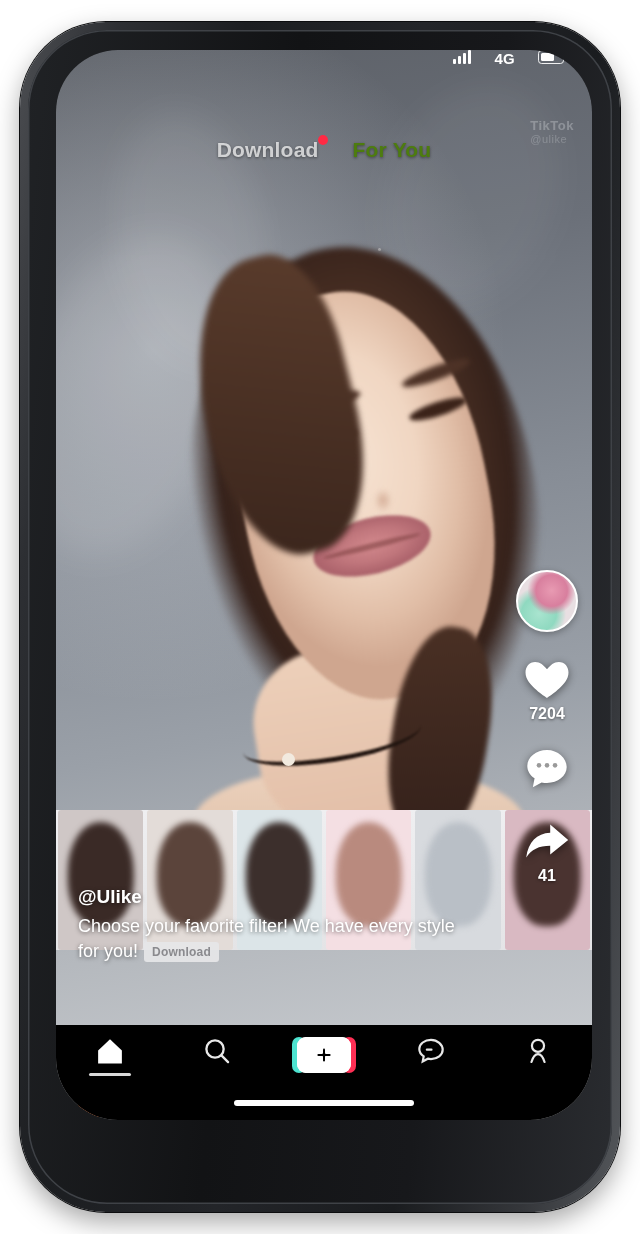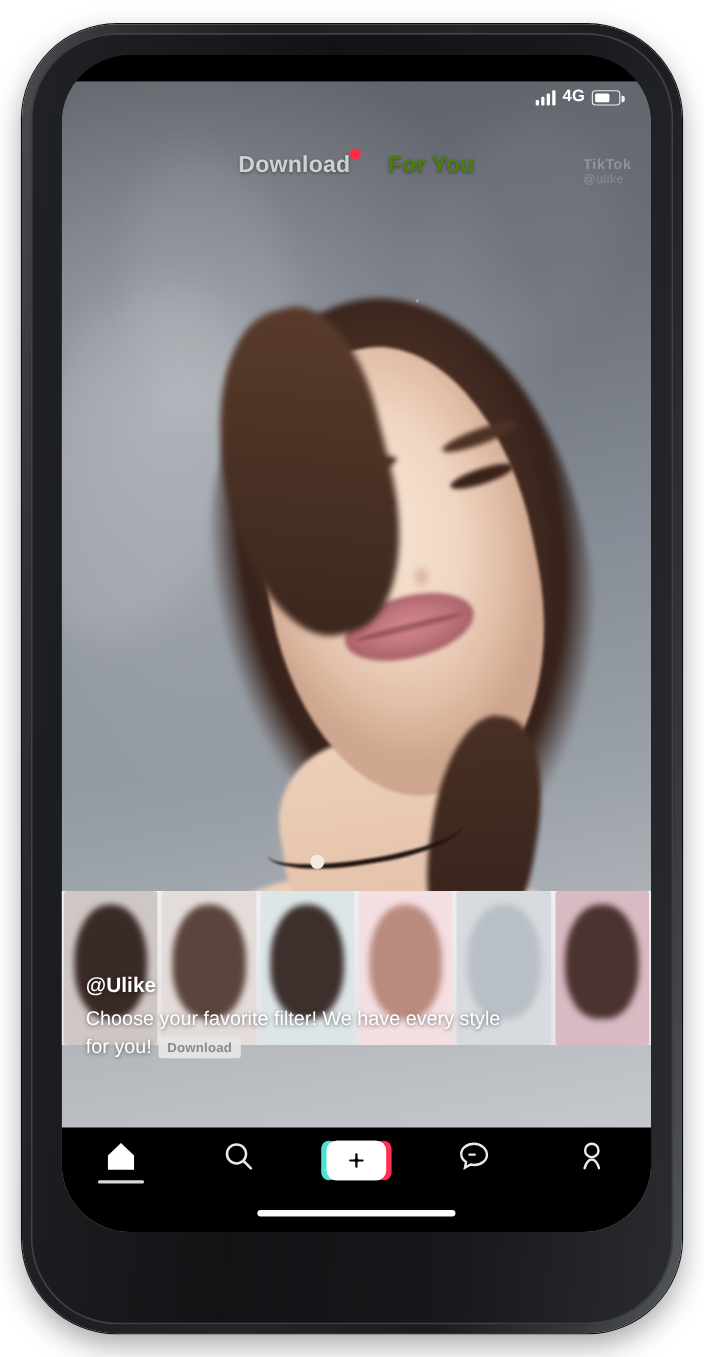--- a/index.html
+++ b/index.html
@@ -41,21 +41,20 @@
   .btn-voldn{ left:13px; top:324px; width:8px; height:72px; }
   .btn-power{ right:13px; top:262px; width:8px; height:112px;
               background:linear-gradient(270deg,#4a4c50,#2a2c30); }
 
   
   .video{
     position:absolute; inset:0;
     background:
       radial-gradient(120% 60% at 18% 28%, rgba(230,233,238,.45) 0%, rgba(0,0,0,0) 55%),
       linear-gradient(170deg,#5d6168 0%,#6b7079 22%,#878d96 44%,#9aa0a8 62%,#b4b8bd 78%,#cfd2d6 100%);
-    margin-top: 24px;
   }
   
   .fold{ position:absolute; background:rgba(255,255,255,.10); filter:blur(16px); border-radius:50%; }
   .f1{ left:-30px; top:180px; width:200px; height:330px; transform:rotate(18deg); }
   .f2{ left:60px; top:60px;  width:150px; height:260px; transform:rotate(-10deg); opacity:.7;}
   .f3{ left:330px; top:30px; width:170px; height:230px; transform:rotate(22deg); opacity:.5;}
   .sparkle{ position:absolute; width:3px;height:3px;border-radius:50%;background:rgba(255,255,255,.85); }
 
   
   .portrait{ position:absolute; left:108px; top:196px; width:420px; height:580px; }
@@ -104,22 +103,22 @@
            border-radius:50%; background:#f2eadf; filter:blur(.6px); }
 
   
   .watermark{ position:absolute; right:18px; top:68px; opacity:.30;
               color:#e6e9ec; font-size:13px; letter-spacing:.5px; font-weight:700; }
   .watermark .wm-sub{ display:block; font-size:11px; font-weight:400; opacity:.8; }
 
   
   .statusbar{
     position:absolute; left:0; right:0; top:0; height:46px;
-    display:flex; align-items:flex-end; justify-content:flex-end;
-    padding:0 28px 0 0; gap:6px; color:#fff; z-index:40;
+    display:flex; align-items:flex-start; justify-content:flex-end;
+    padding:0 28px 0 0; gap:23px; color:#fff; z-index:40;
   }
   .bars{ display:flex; align-items:flex-end; gap:2px; height:14px; }
   .bars i{ display:block; width:3px; background:#fff; border-radius:1px; }
   .bars i:nth-child(1){height:5px}.bars i:nth-child(2){height:8px}
   .bars i:nth-child(3){height:11px}.bars i:nth-child(4){height:14px}
   .net{ font-size:15px; font-weight:700; letter-spacing:.3px; }
   .battery{ position:relative; width:26px; height:14px; border:1.6px solid rgba(255,255,255,.9); border-radius:3.5px; }
   .battery::after{ content:""; position:absolute; right:-4.5px; top:4px; width:2.6px; height:6px;
                    background:rgba(255,255,255,.9); border-radius:0 2px 2px 0; }
   .battery .lvl{ position:absolute; left:1.6px; top:1.6px; bottom:1.6px; width:13px; background:#fff; border-radius:1.5px; }
@@ -339,20 +338,49 @@
           <span>♫</span>
           <span class="mtitle">Promoted Music</span>
           <span class="mtitle2">Promot</span>
         </div>
 
         <div class="cta">
           <span>Download</span>
           <span>›</span>
         </div>
 
+        <div class="rail">
+          <div class="avatar-wrap">
+            <div class="avatar"></div>
+          </div>
+
+          <div class="act">
+            <svg class="ico" width="48" height="44" viewBox="0 0 24 22">
+              <path d="M12 21s-8.5-5.3-10.3-10.2C.3 6.9 2.3 3 6.1 3c2.5 0 4.2 1.6 5.9 3.6C13.7 4.6 15.4 3 17.9 3c3.8 0 5.8 3.9 4.4 7.8C20.5 15.7 12 21 12 21z" fill="#ffffff"></path>
+            </svg>
+            <span class="cnt">7204</span>
+          </div>
+
+          <div class="act">
+            <svg class="ico" width="46" height="44" viewBox="0 0 24 23">
+              <path d="M12 1.6c-5.7 0-10.3 3.7-10.3 8.3 0 2.6 1.5 5 3.8 6.5l-.9 4.6 4.6-2.5c.9.2 1.9.3 2.8.3 5.7 0 10.3-3.7 10.3-8.3S17.7 1.6 12 1.6z" fill="#ffffff"></path>
+              <circle cx="7.8" cy="9.6" r="1.2" fill="#9a9a9a"></circle>
+              <circle cx="12" cy="9.6" r="1.2" fill="#9a9a9a"></circle>
+              <circle cx="16.2" cy="9.6" r="1.2" fill="#9a9a9a"></circle>
+            </svg>
+            <span class="cnt"></span>
+          </div>
+
+          <div class="act">
+            <svg class="ico" width="48" height="42" viewBox="0 0 24 21">
+              <path d="M13.6 2.2v4.2C6.9 6.7 2.6 11 1.6 18.8c2.6-4 6.3-5.9 12-5.9v4.3L22.6 10 13.6 2.2z" fill="#ffffff"></path>
+            </svg>
+            <span class="cnt">41</span>
+          </div>
+        </div>
 
         <span class="note note-a">♪</span>
         <span class="note note-b">♪</span>
         <div class="disc">
           <div class="disc-core"></div>
         </div>
 
         <div class="navbar">
 
           <div class="nav-item">

